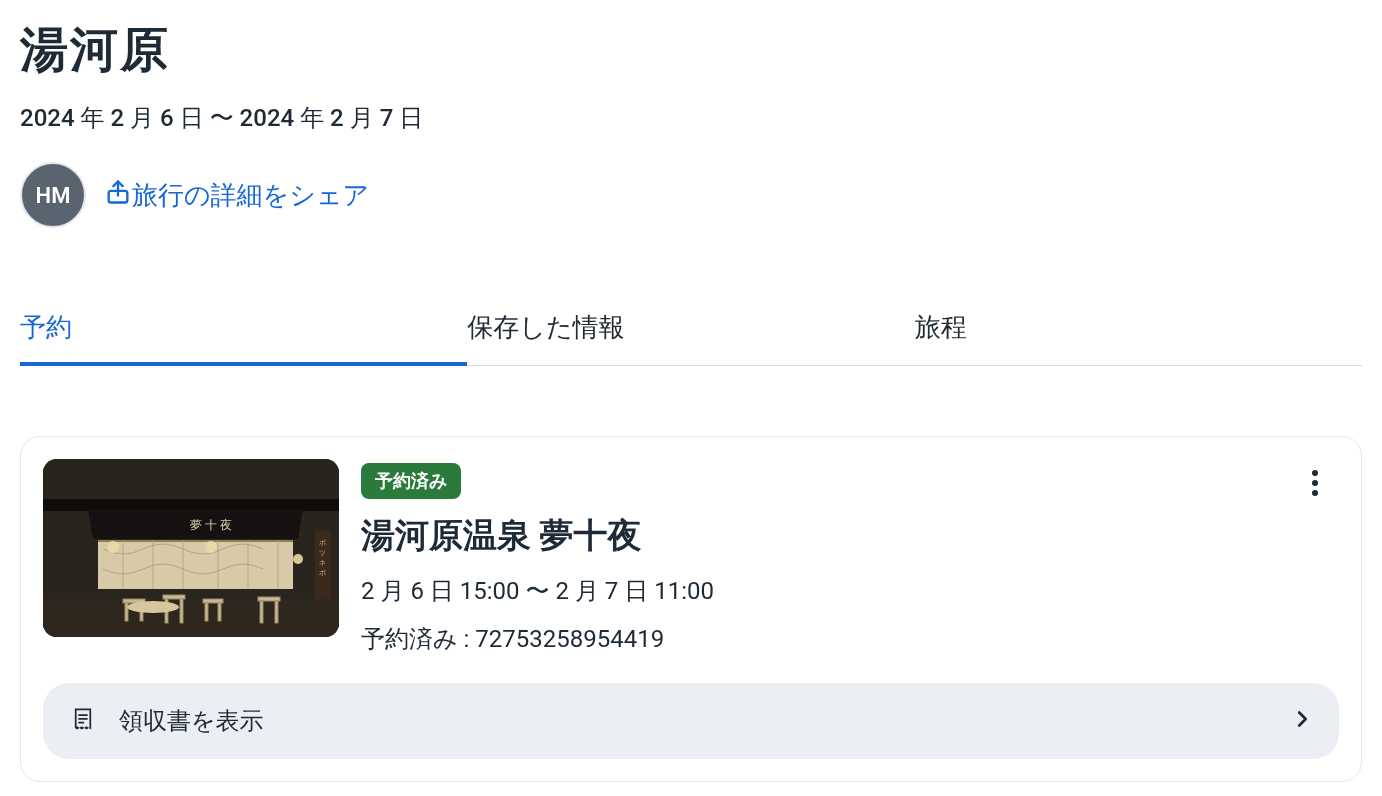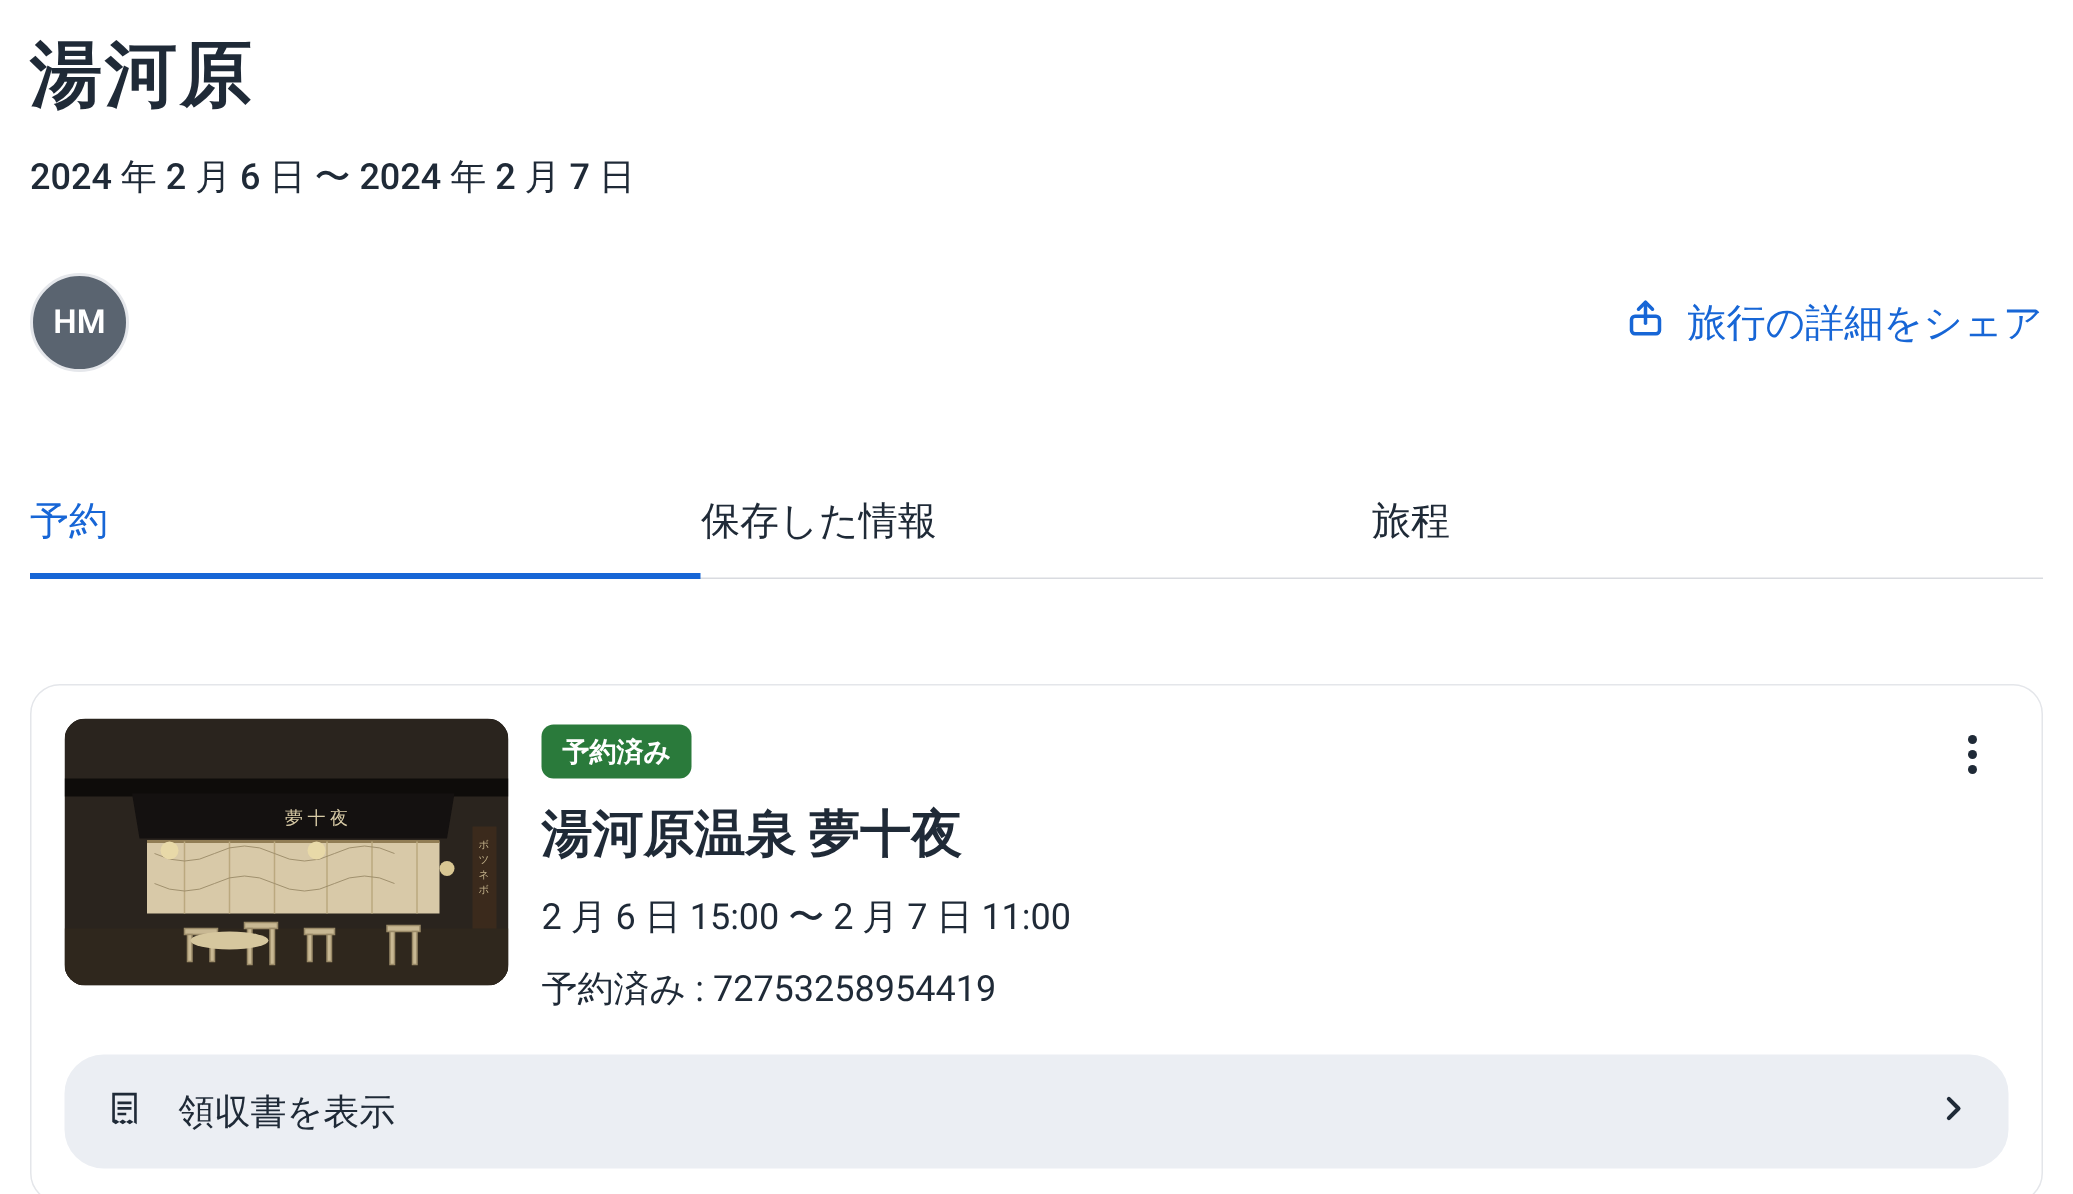--- a/index.html
+++ b/index.html
@@ -1,22 +1,22 @@
 <!DOCTYPE html>
 <html><head>
   <meta charset="utf-8">
   <style>
     * { margin:0; padding:0; box-sizing:border-box; }
     body { font-family:-apple-system,BlinkMacSystemFont,"Segoe UI",Roboto,"Helvetica Neue",Arial,sans-serif; color:#1f2a37; background:#fff; width:1382px; }
     .page { padding:18px 20px 20px 20px; }
     h1.trip-title { font-size:48px; font-weight:700; letter-spacing:2px; color:#1f2a37; margin-bottom:20px; }
-    .trip-dates { font-size:24px; font-weight:500; color:#1f2a37; margin-bottom:48px; }
-    .share-row { display:flex; align-items:center; gap:18px; margin-bottom:60px;justify-content:space-between; }
+    .trip-dates { font-size:24px; font-weight:500; color:#1f2a37; margin-bottom:28px; }
+    .share-row { display:flex; align-items:center; gap:18px; margin-bottom:60px; }
     .avatar { width:66px; height:66px; border-radius:50%; background:#5a6470; color:#fff; display:flex; align-items:center; justify-content:center; font-size:22px; font-weight:600; border:2px solid #e5e7eb; }
-    .share-link { display:flex; align-items:center; gap:14px; color:#1766d6; font-size:26px; cursor:pointer; }
+    .share-link { display:flex; align-items:center; color:#1766d6; font-size:26px; cursor:pointer; }
     .share-link svg { width:28px; height:28px; stroke:#1766d6; }
     .tabs { display:flex; border-bottom:1px solid #d9dbe0; }
     .tab { flex:1; text-align:left; padding:22px 0 20px 0; font-size:26px; font-weight:500; color:#1f2a37; cursor:pointer; position:relative; }
     .tab.active { color:#1766d6; }
     .tab.active::after { content:""; position:absolute; left:0; right:0; bottom:-1px; height:4px; background:#1766d6; }
     .cards { padding:70px 0 0 0; }
     .card { border:1px solid #e4e6ea; border-radius:20px; padding:22px 22px 22px 22px; position:relative; }
     .card-top { display:flex; gap:22px; position:relative; }
     .thumb { width:296px; height:178px; border-radius:14px; overflow:hidden; flex:none; }
     .thumb svg { width:100%; height:100%; display:block; }

